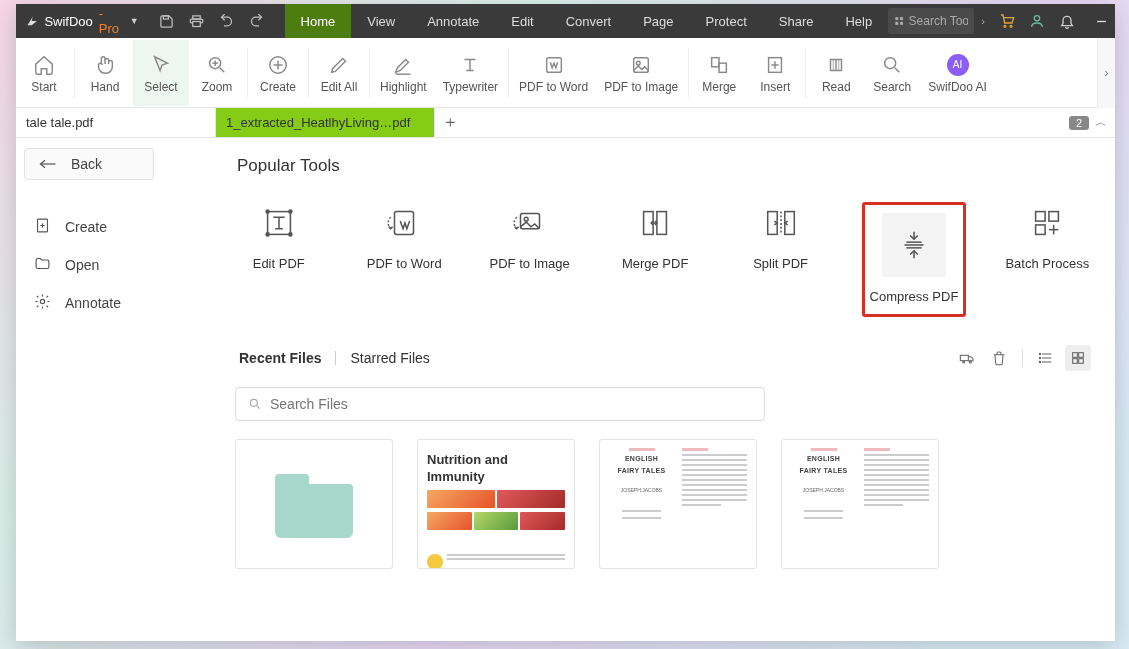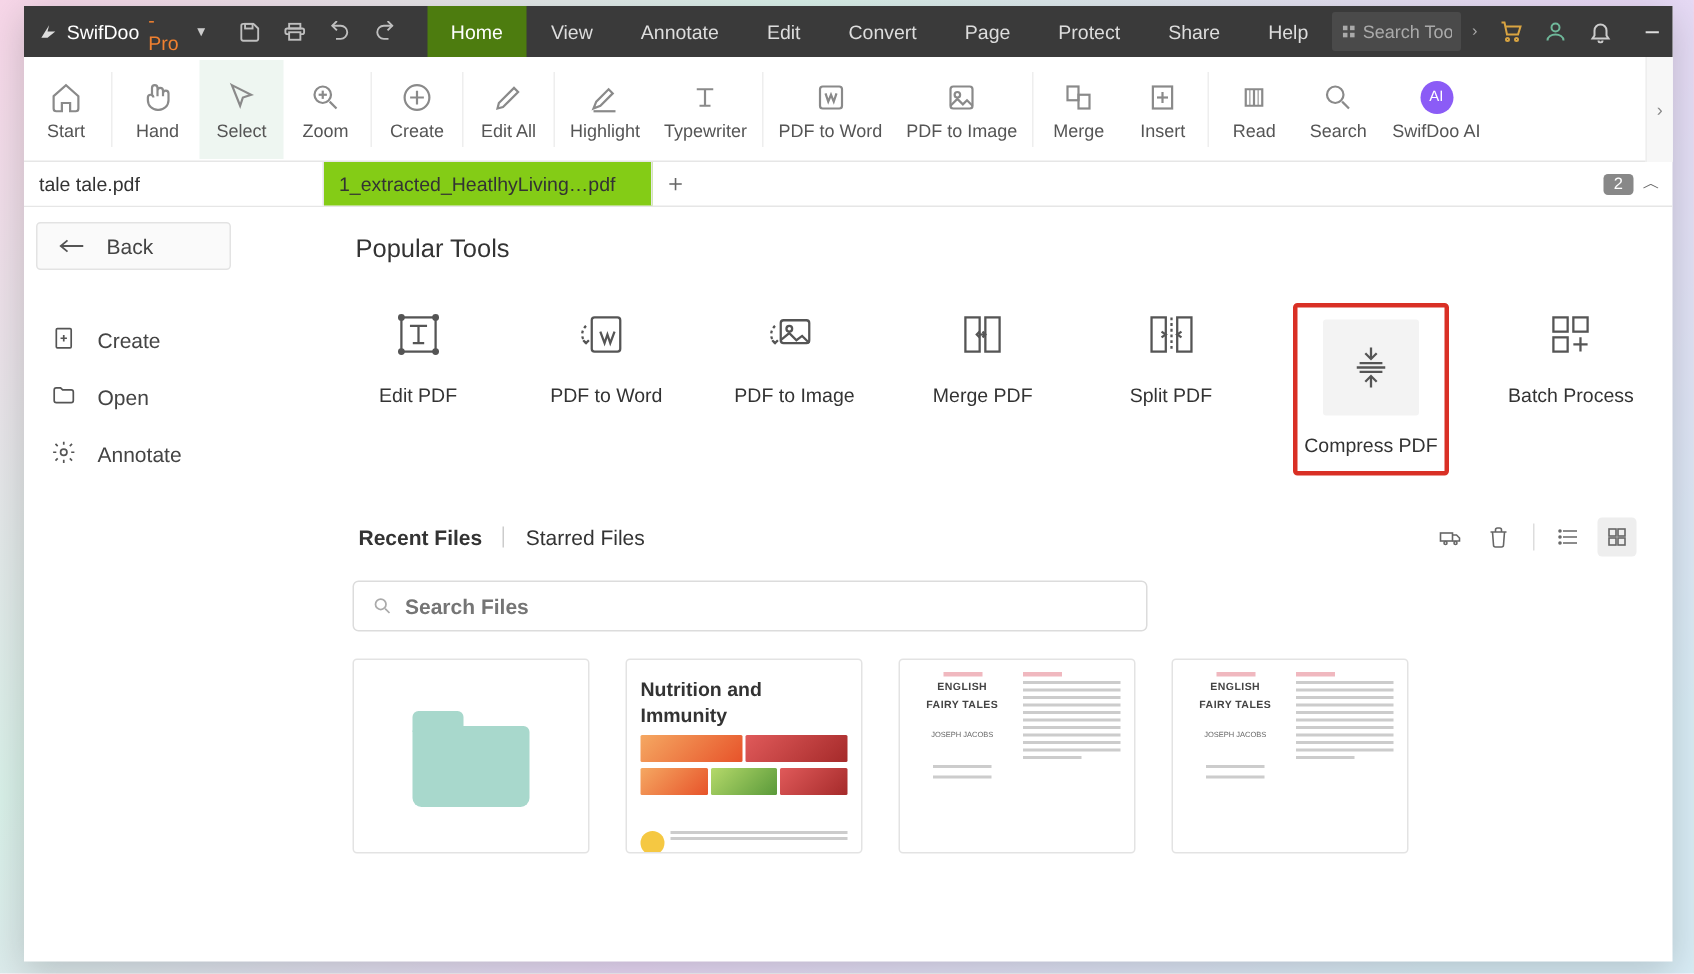--- a/index.html
+++ b/index.html
@@ -68,21 +68,21 @@
 .recent-head .rh-sep { width:1px; height:14px; background:#ccc; margin:0 10px; }
 .recent-head .spacer { flex:1; }
 .rh-icons { display:flex; align-items:center; gap:6px; }
 .rh-ico { width:26px; height:26px; display:flex; align-items:center; justify-content:center; cursor:pointer; color:#666; border-radius:3px; }
 .rh-ico.active { background:#eee; }
 .rh-ico svg { width:16px; height:16px; fill:none; stroke:#666; stroke-width:1.6; }
 .rh-vsep { width:1px; height:18px; background:#ddd; margin:0 4px; }
 
 .search-row { margin:16px 0 18px 0; }
 .search-box { width:530px; border:1px solid #dcdcdc; border-radius:4px; height:34px; display:flex; align-items:center; padding:0 12px; gap:8px; color:#888; font-size:14px; }
-.search-box input { border:none; outline:none; flex:1; font-size:14px; color:#4c1d95;font-weight:bold; }
+.search-box input { border:none; outline:none; flex:1; font-size:14px; color:#4c1d95; }
 .search-box svg { width:14px; height:14px; stroke:#aaa; fill:none; stroke-width:2; }
 
 .files-row { display:flex; gap:24px; }
 .file-card { width:158px; height:130px; border:1px solid #e3e3e3; border-radius:3px; background:#fff; overflow:hidden; cursor:pointer; position:relative; }
 .folder-card { display:flex; align-items:center; justify-content:center; }
 .folder-shape { width:78px; height:54px; background:#a8d8cc; border-radius:4px 4px 6px 6px; position:relative; margin-top:14px; }
 .folder-shape::before { content:""; position:absolute; top:-10px; left:0; width:34px; height:14px; background:#a8d8cc; border-radius:4px 4px 0 0; }
 .doc-thumb { width:100%; height:100%; padding:8px 9px; font-size:5px; color:#666; line-height:1.3; display:flex; gap:8px; }
 .thumb-col { flex:1; display:flex; flex-direction:column; gap:3px; }
 .thumb-title1 { font-size:13px; font-weight:700; color:#333; }

